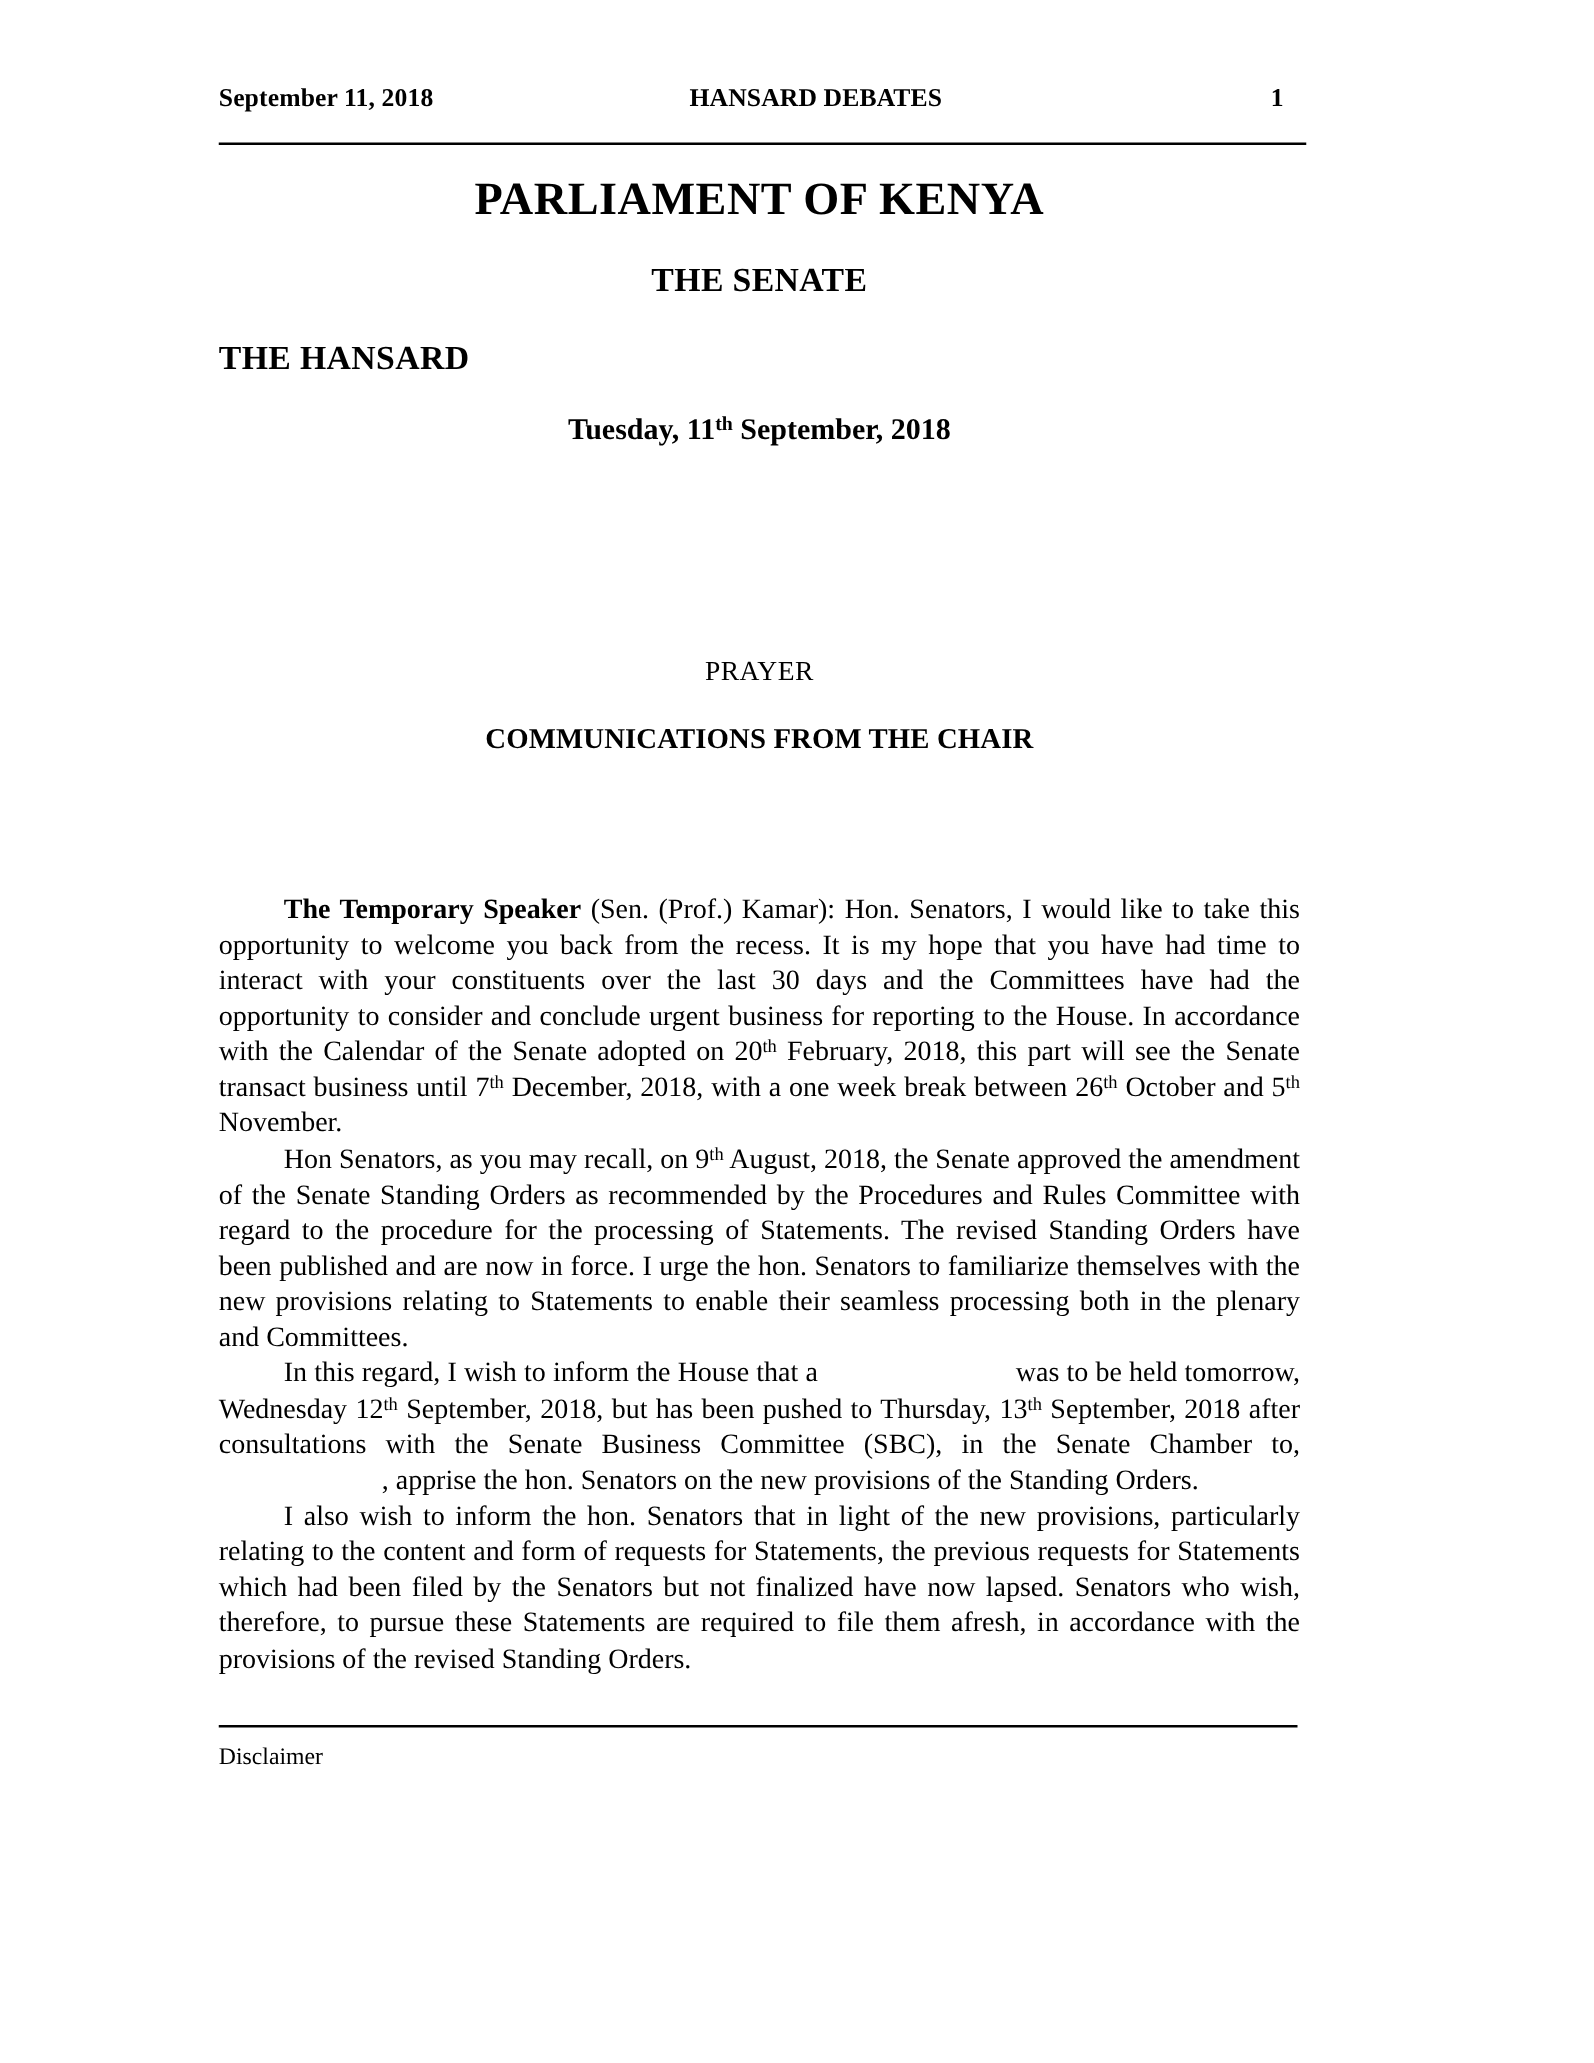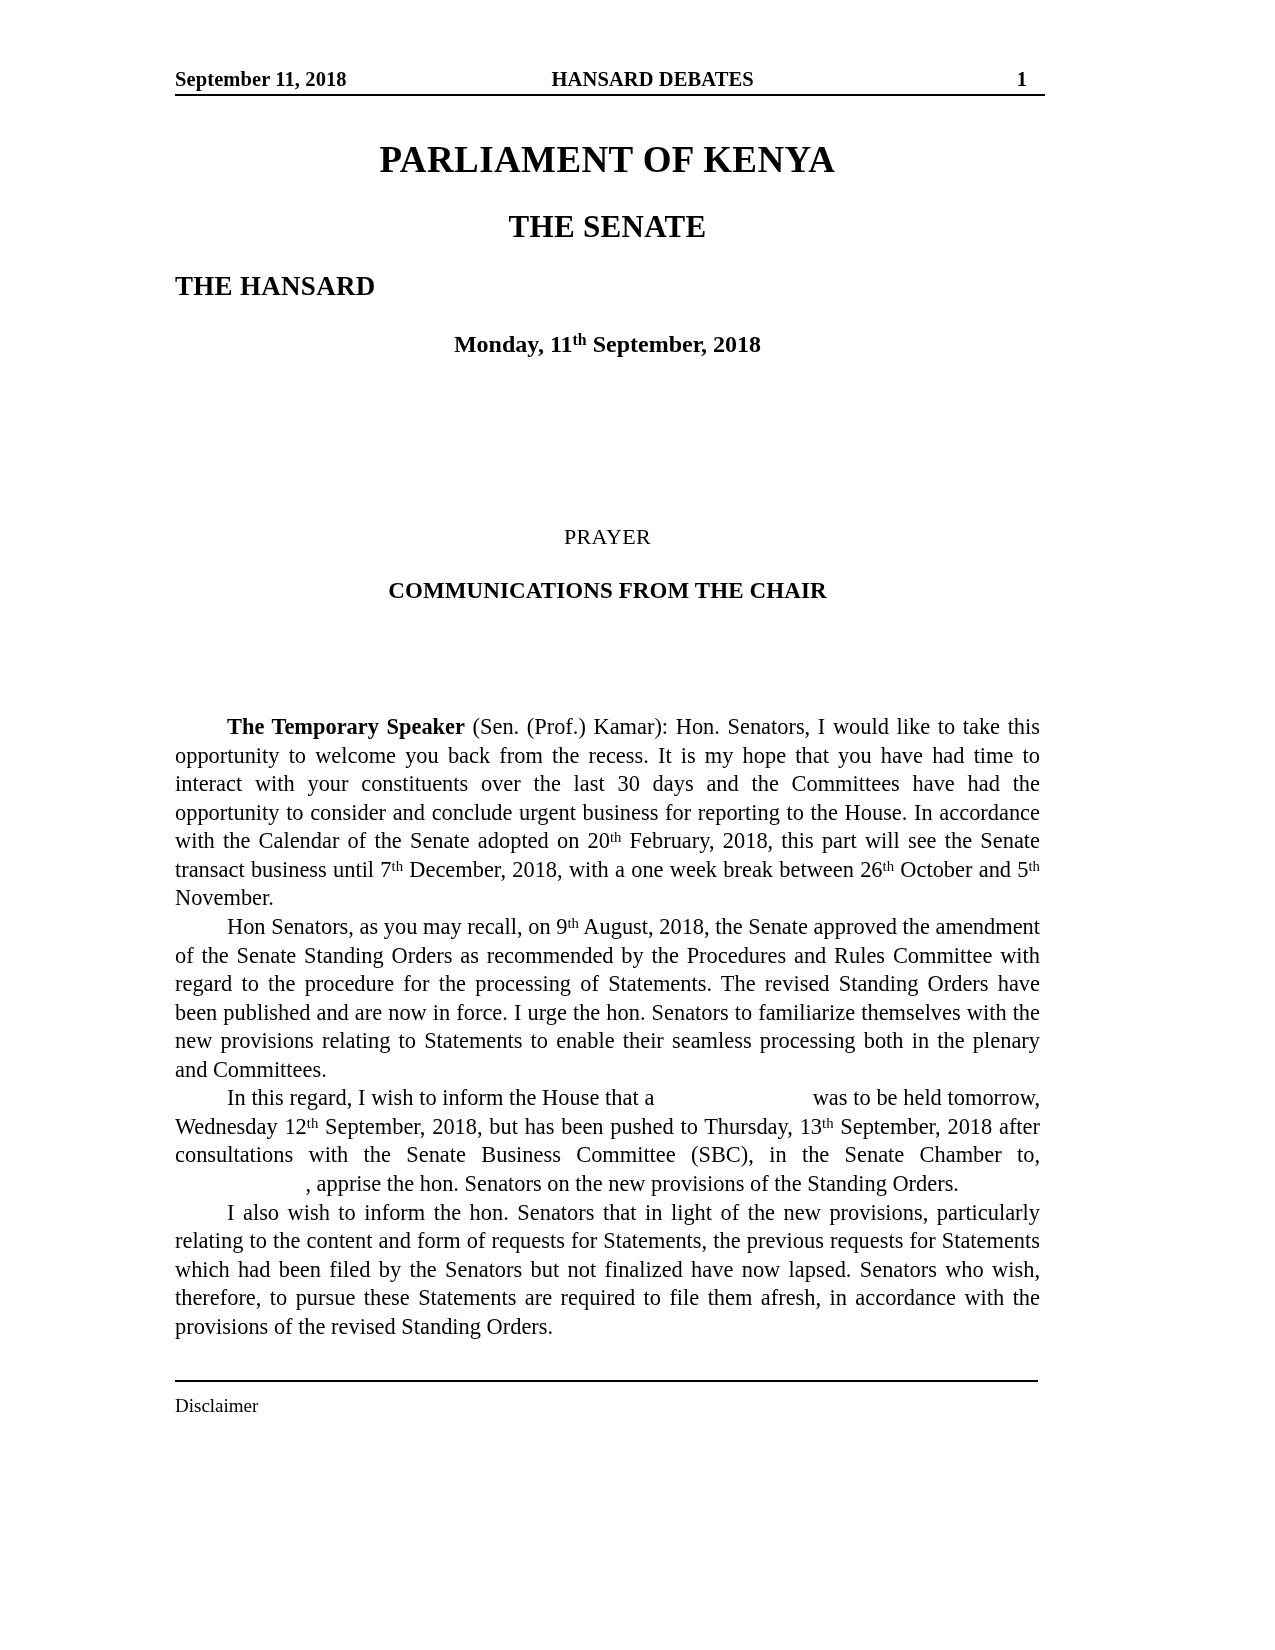--- a/index.html
+++ b/index.html
@@ -32,21 +32,21 @@
     position: absolute;
     left: 175px;
     top: 68px;
     width: 870px;
     display: flex;
     align-items: baseline;
     justify-content: space-between;
     font-weight: bold;
     font-size: 20.5px;
     letter-spacing: 0.1px;
-    padding-bottom: 3px;
+    padding-bottom: 23px;
     border-bottom: 2.6px solid #000;
   }
   .running-header .hdr-date { white-space: nowrap; }
   .running-header .hdr-title {
     white-space: nowrap;
     position: relative;
     left: -38px;
   }
   .running-header .hdr-page {
     white-space: nowrap;
@@ -65,21 +65,21 @@
     font-size: 37px;
     letter-spacing: 0.4px;
   }
   .doc-subtitle-1 {
     position: absolute;
     left: 0;
     top: 209px;
     width: 865px;
     text-align: center;
     font-weight: bold;
-    font-size: 31px;
+    font-size: 27px;
     letter-spacing: 0.3px;
   }
   .doc-subtitle-2 {
     position: absolute;
     left: 0;
     top: 271px;
     width: 865px;
     font-weight: bold;
     font-size: 27px;
     letter-spacing: 0.3px;
@@ -179,21 +179,21 @@
     <span class="hdr-date">September 11, 2018</span>
     <span class="hdr-title">HANSARD DEBATES</span>
     <span class="hdr-page">1</span>
   </div>
 
   <div class="content">
 
     <div class="doc-title">PARLIAMENT OF KENYA</div>
     <div class="doc-subtitle-1">THE SENATE</div>
     <div class="doc-subtitle-2">THE HANSARD</div>
-    <div class="doc-date"><span>Monday, 11</span><sup>th</sup><span> September, 2018</span></div>
+    <div class="doc-date"><span>Tuesday, 11</span><sup>th</sup><span> September, 2018</span></div>
 
     <div class="prayer">PRAYER</div>
 
     <div class="chair-heading">COMMUNICATIONS FROM THE CHAIR</div>
 
     <div class="smallcaps-block">
     </div>
 
     <div class="body-text">
 

